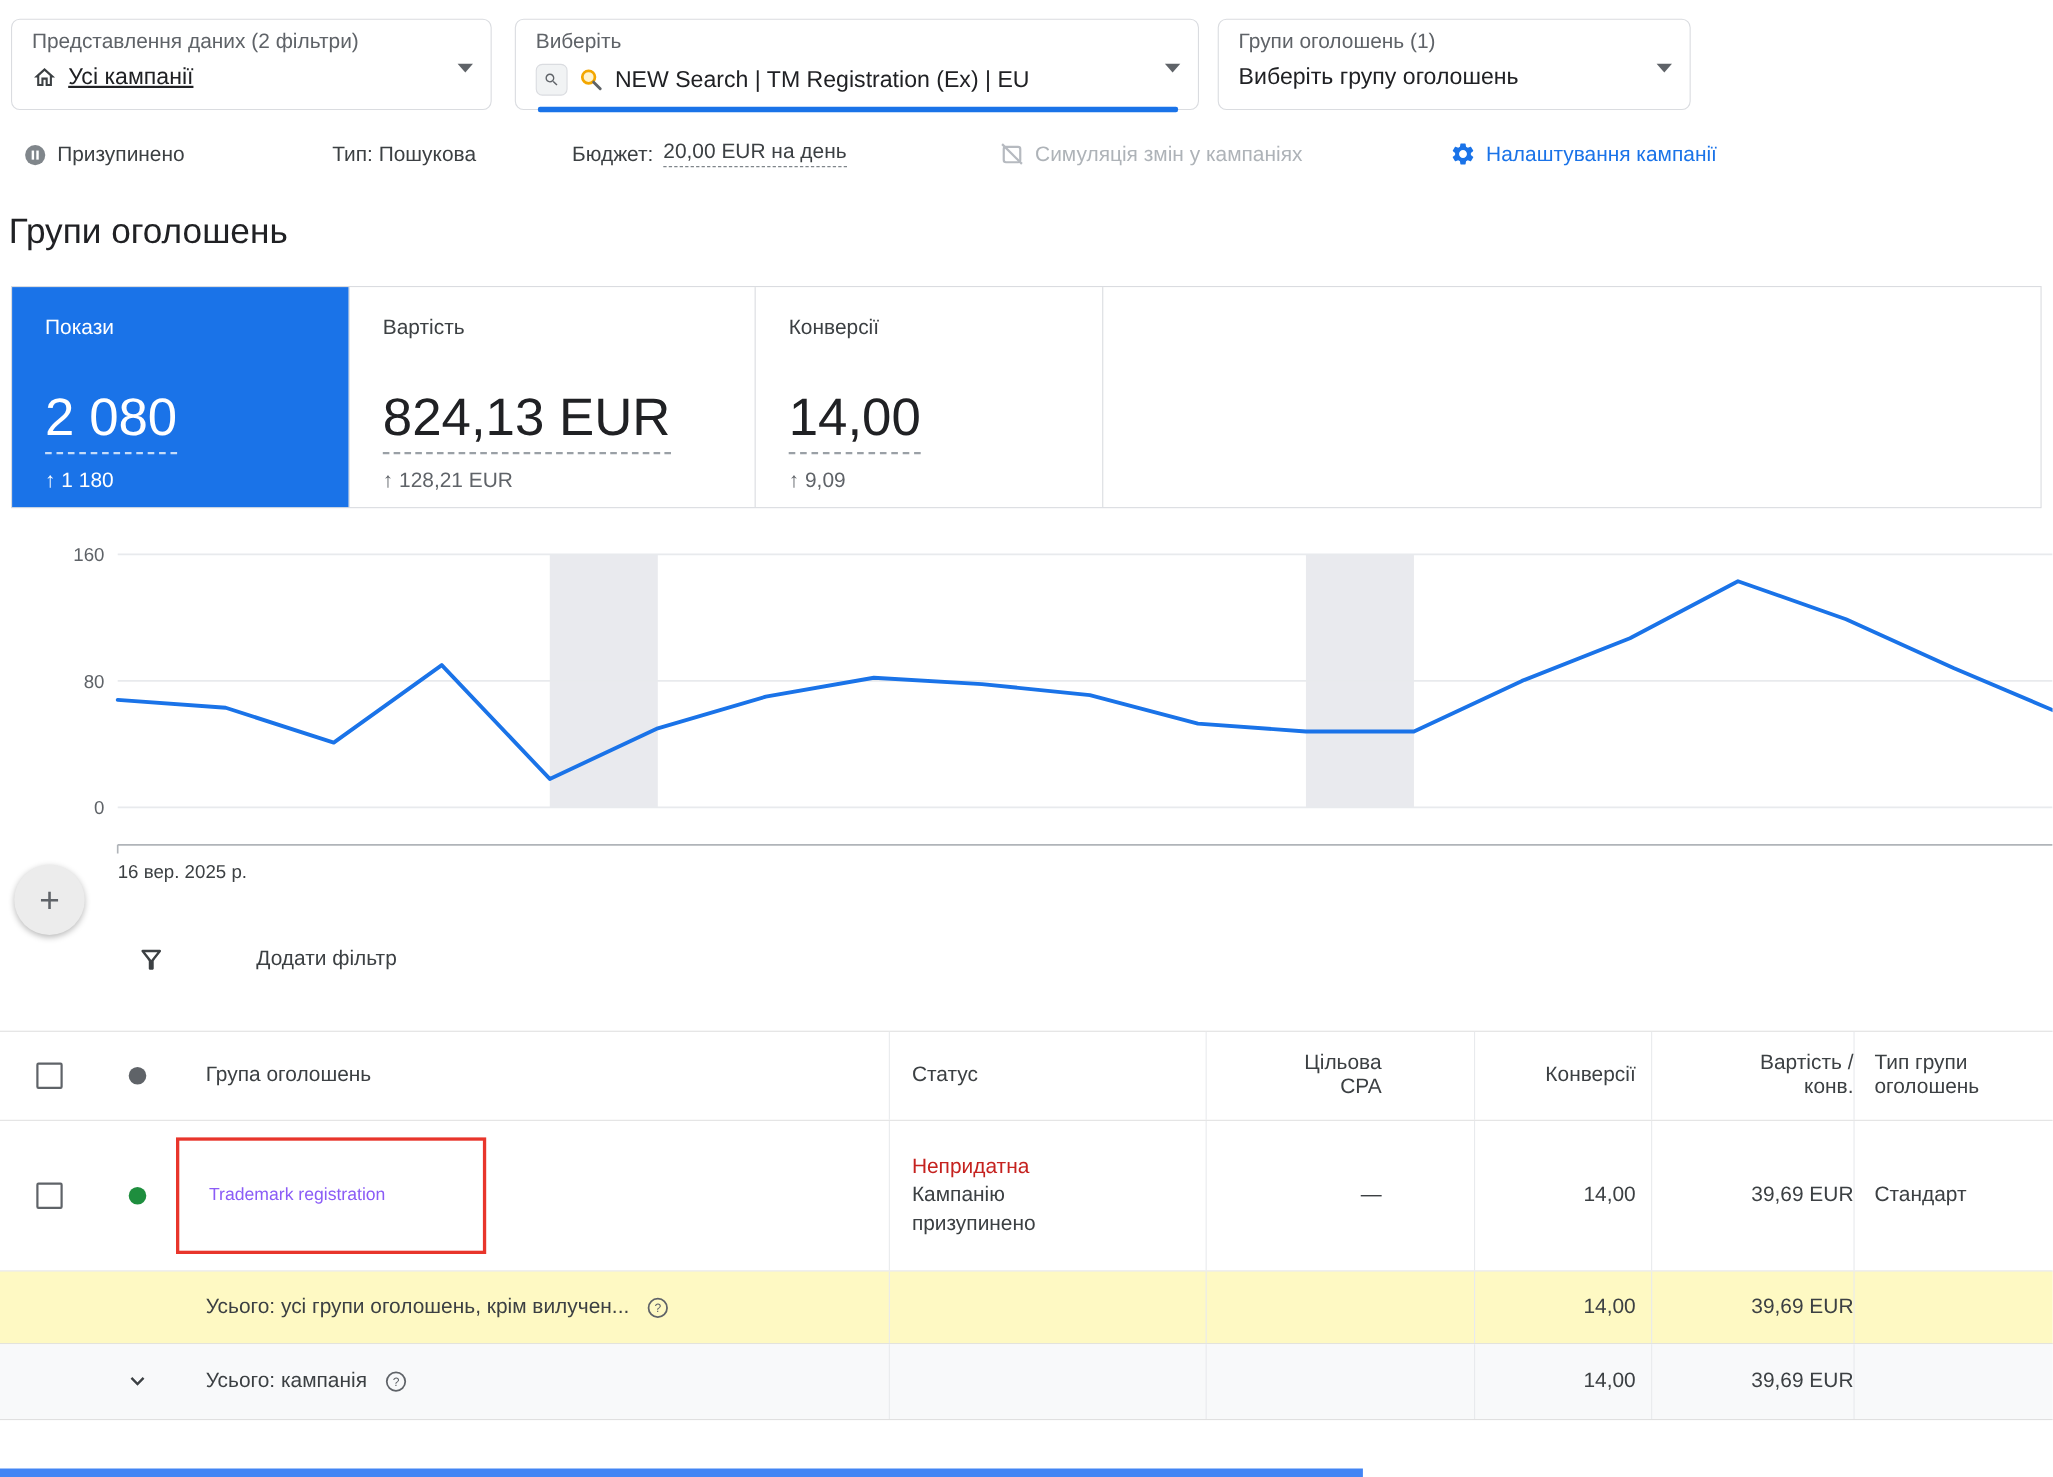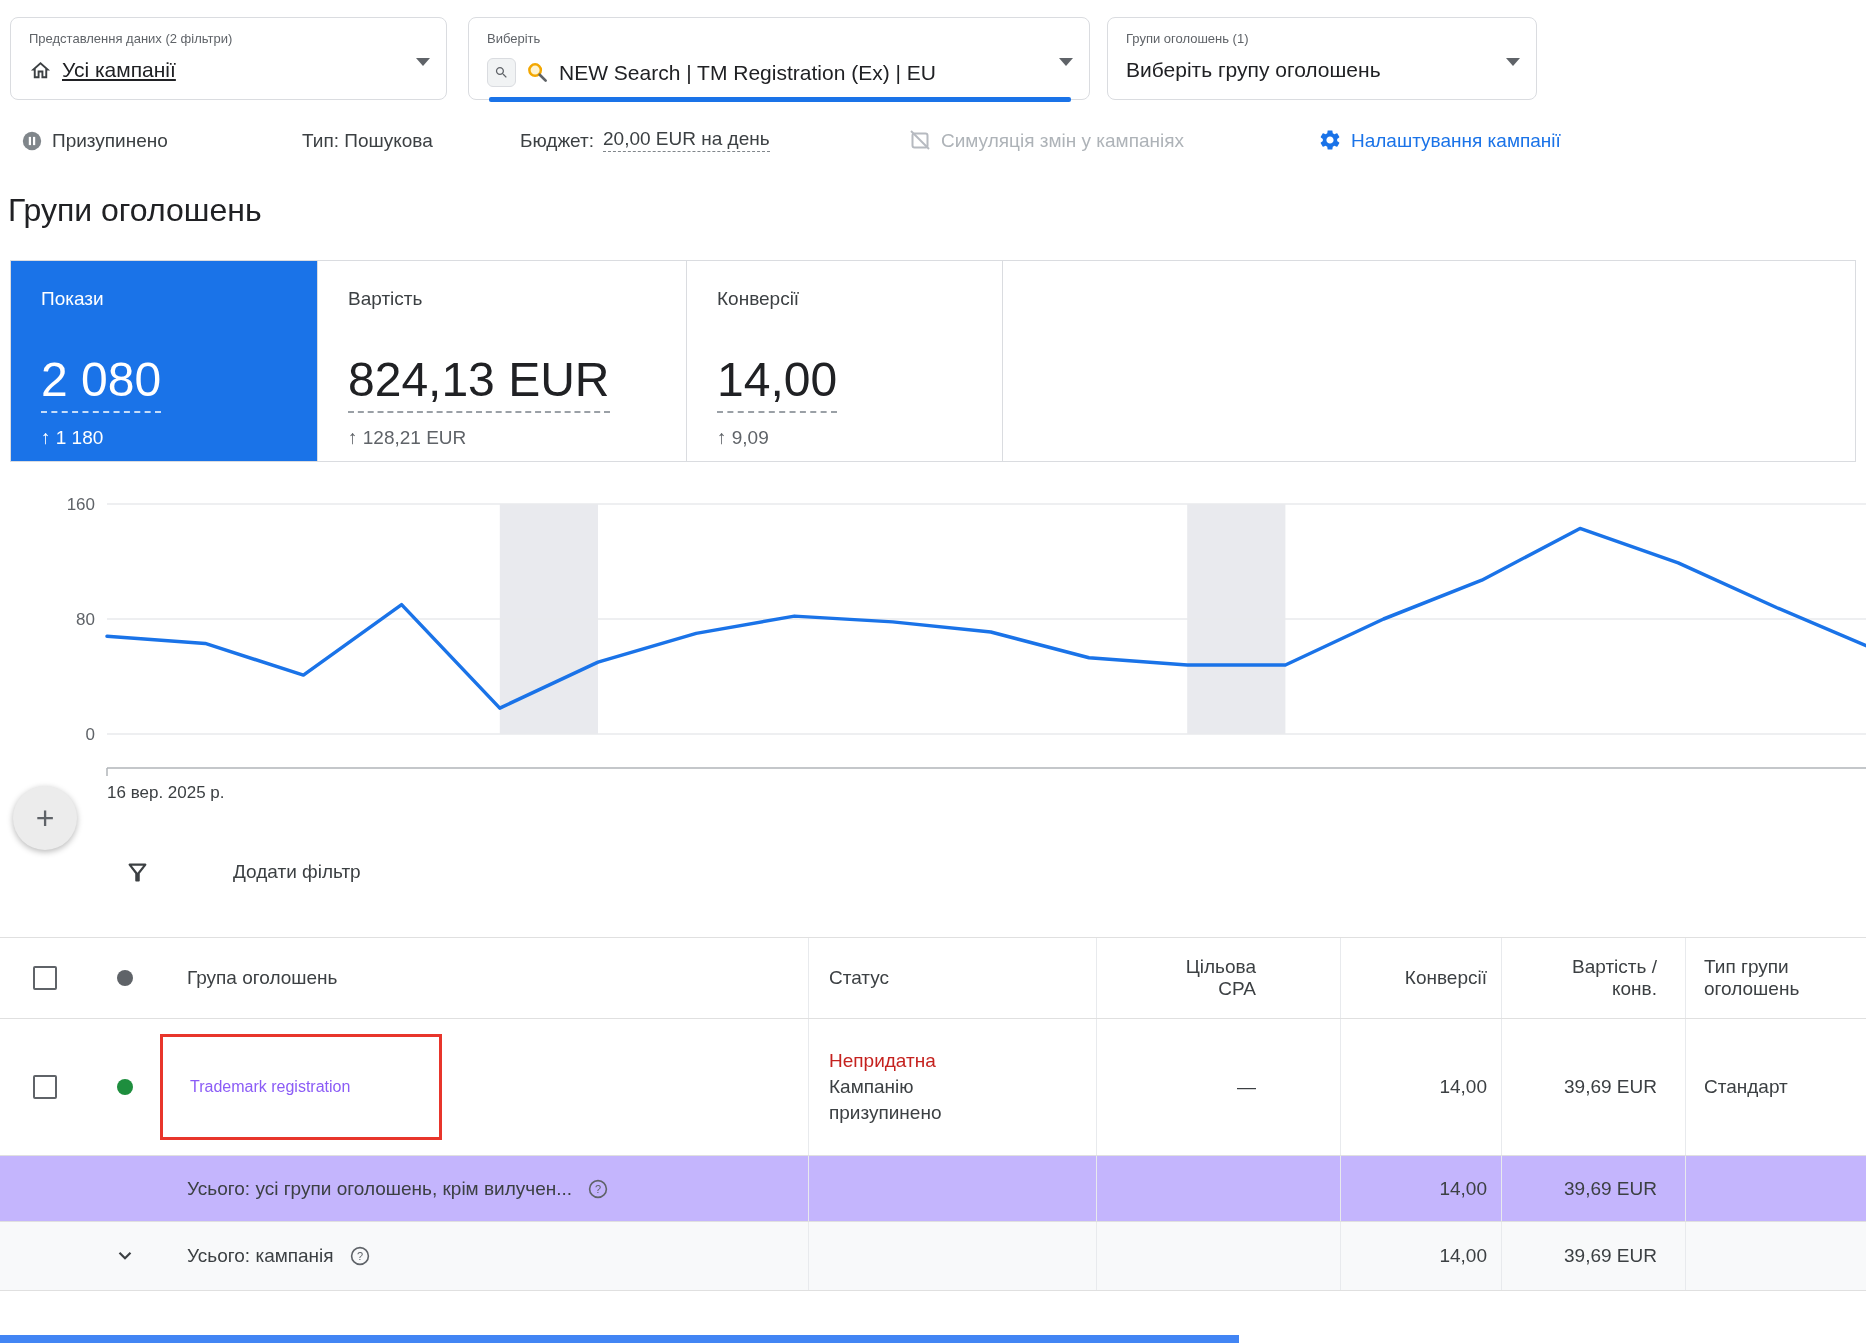--- a/index.html
+++ b/index.html
@@ -10,21 +10,21 @@
   }
   
   .picker{
     position:absolute;top:17px;height:83px;box-sizing:border-box;
     background:#fff;border:1px solid #dadce0;border-radius:8px;
     padding:11px 18px;
   }
   #picker-dataview{left:10px;width:437px;}
   #picker-campaign{left:468px;width:622px;}
   #picker-adgroup{left:1107px;width:430px;}
-  .picker-label{font-size:13px;color:#5f6368;line-height:20px;}
+  .picker-label{font-size:19px;color:#5f6368;line-height:20px;}
   .picker-value-row{display:flex;align-items:center;gap:10px;margin-top:9px;font-size:21px;color:#202124;}
   .picker-value{white-space:nowrap;}
   .picker-value.underlined{text-decoration:underline;}
   .dd-arrow{
     position:absolute;right:16px;top:40px;width:0;height:0;
     border-left:7px solid transparent;border-right:7px solid transparent;
     border-top:8px solid #5f6368;
   }
   #picker-campaign::after{
     content:"";position:absolute;left:20px;right:18px;bottom:-3px;height:5px;
@@ -87,30 +87,30 @@
 
   
   .table-wrap{position:absolute;top:919px;left:0;width:1866px;font-size:19px;color:#3c4043;margin-top:18px;}
   .trow{
     display:grid;grid-template-columns:89px 71px 649px 288px 244px 161px 184px 180px;
     box-sizing:border-box;border-bottom:1px solid #e0e0e0;background:#fff;
   }
   .trow > div{height:100%;display:flex;align-items:center;box-sizing:border-box;}
   .thead{height:82px;border-top:1px solid #e0e0e0;}
   .tdata{height:137px;}
-  .ttotal1{height:66px;background:#c4b5fd;}
+  .ttotal1{height:66px;background:#fef9c3;}
   .ttotal2{height:69px;background:#f8f9fa;}
   .c-name,.c-status,.c-cpa,.c-conv,.c-cost{border-right:1px solid #e8eaed;}
   .c-sel{justify-content:center;}
   .c-dot{justify-content:center;}
   .c-name{padding-left:27px;}
   .c-status{padding-left:20px;}
   .c-cpa{justify-content:flex-end;padding-right:84px;text-align:right;}
   .c-conv{justify-content:flex-end;padding-right:14px;text-align:right;}
-  .c-cost{justify-content:flex-end;padding-right:28px;text-align:right;}
+  .c-cost{justify-content:flex-end;padding-right:0;text-align:right;}
   .c-type{padding-left:18px;}
   .hdr-wrap{display:inline-block;text-align:right;}
   .hdr-cpa-span{width:82px;}
   .hdr-cost-span{width:102px;}
   .hdr-type-span{width:112px;text-align:left;}
   .checkbox{width:20px;height:20px;border:2px solid #5f6368;border-radius:2px;background:#fff;}
   .dot{width:16px;height:16px;border-radius:50%;}
   .dot-gray{background:#5f6368;}
   .dot-green{background:#1e8e3e;}
   .tdata .c-name{padding-left:0;position:relative;}

